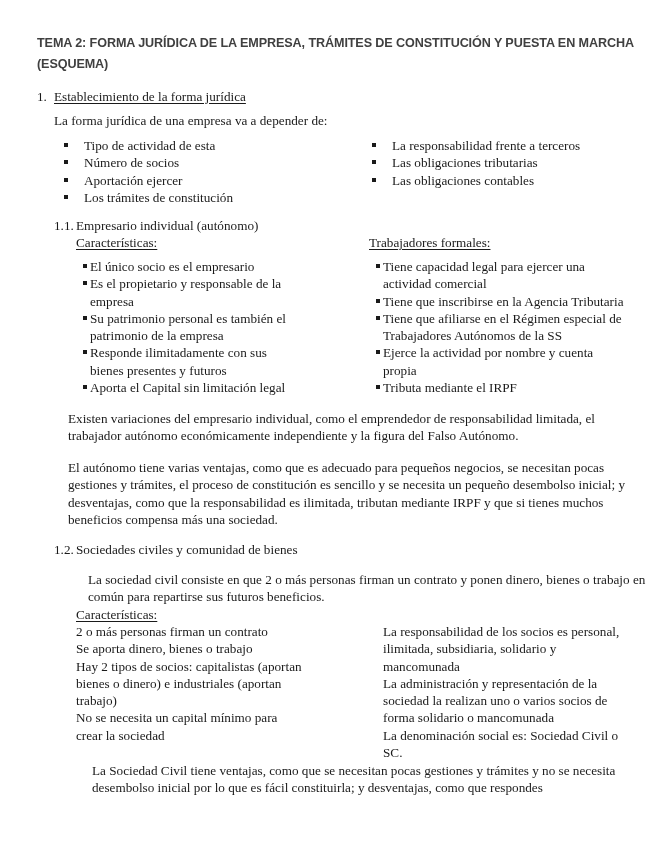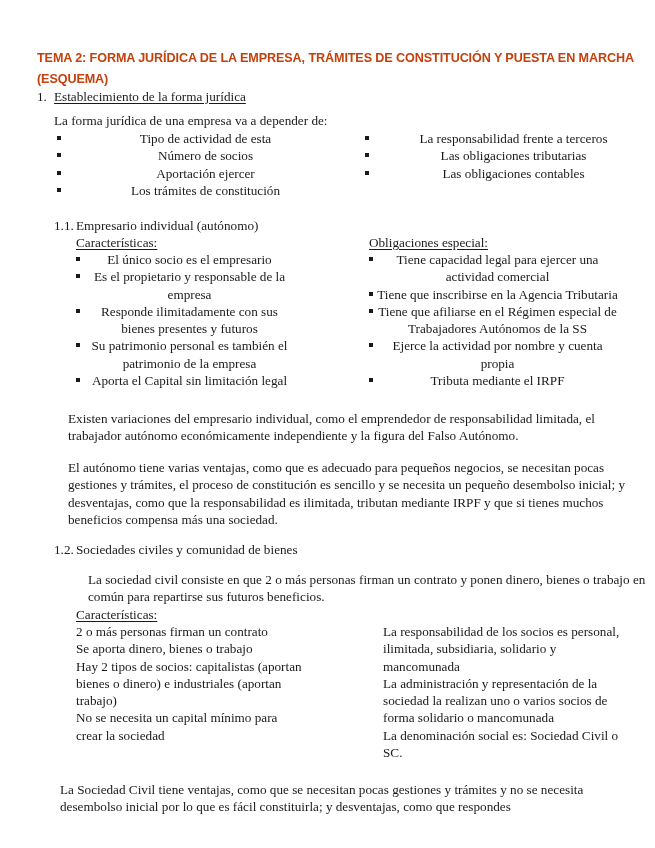--- a/index.html
+++ b/index.html
@@ -1,25 +1,25 @@
 <!DOCTYPE html>
 <html><head>
 <meta charset="utf-8">
 <style>
   html, body { margin: 0; padding: 0; background: #ffffff; }
   body { width: 655px; height: 848px; position: relative; overflow: hidden; color: #1a1a1a; }
   .serif { font-family: "Liberation Serif", "DejaVu Serif", serif; font-size: 13.2px; line-height: 17.3px; }
   .title {
-    position: absolute; left: 37px; top: 48px; width: 600px;
+    position: absolute; left: 37px; top: 33px; width: 600px;
     font-family: "Liberation Sans", "DejaVu Sans", sans-serif;
-    font-weight: bold; font-size: 12.6px; line-height: 20.5px; color: #c2410c; letter-spacing: -0.1px;
+    font-weight: bold; font-size: 12.6px; line-height: 20.5px; color: #404040; letter-spacing: -0.1px;
   }
   .abs { position: absolute; }
   .u { text-decoration: underline; text-underline-offset: 2px; }
-  ul.sq { list-style: none; margin: 0; padding: 0; text-align: center; }
+  ul.sq { list-style: none; margin: 7px; padding: 0; }
   ul.sq li { position: relative; }
   .b1 li { padding-left: 23px; }
   .b1 li::before { content: ""; position: absolute; left: 3px; top: 6px; width: 4px; height: 4px; background: #1a1a1a; }
   .b2 li { padding-left: 7px; }
   .b2 li::before { content: ""; position: absolute; left: 0; top: 6px; width: 4px; height: 4px; background: #1a1a1a; }
   .para { margin: 0; }
   .plain div { margin: 0; }
 </style>
 </head>
 <body>
@@ -44,26 +44,26 @@
     <li>Las obligaciones contables</li>
   </ul>
 
   <div class="abs serif" style="left:54px; top:217px;">1.1.</div>
   <div class="abs serif" style="left:76px; top:217px;">Empresario individual (autónomo)</div>
 
   <div class="abs serif u" style="left:76px; top:234px;">Características:</div>
   <ul class="abs serif sq b2" style="left:76px; top:251px; width:220px;">
     <li>El único socio es el empresario</li>
     <li>Es el propietario y responsable de la empresa</li>
+    <li>Su patrimonio personal es también el patrimonio de la empresa</li>
     <li>Responde ilimitadamente con sus bienes presentes y futuros</li>
-    <li>Su patrimonio personal es también el patrimonio de la empresa</li>
     <li>Aporta el Capital sin limitación legal</li>
   </ul>
 
-  <div class="abs serif u" style="left:369px; top:234px;">Obligaciones especial:</div>
+  <div class="abs serif u" style="left:369px; top:234px;">Trabajadores formales:</div>
   <ul class="abs serif sq b2" style="left:369px; top:251px; width:250px;">
     <li>Tiene capacidad legal para ejercer una actividad comercial</li>
     <li>Tiene que inscribirse en la Agencia Tributaria</li>
     <li>Tiene que afiliarse en el Régimen especial de Trabajadores Autónomos de la SS</li>
     <li>Ejerce la actividad por nombre y cuenta propia</li>
     <li>Tributa mediante el IRPF</li>
   </ul>
 
   <p class="abs serif para" style="left:68px; top:410px; width:560px;">Existen variaciones del empresario individual, como el emprendedor de responsabilidad limitada, el trabajador autónomo económicamente independiente y la figura del Falso Autónomo.</p>
   <p class="abs serif para" style="left:68px; top:459px; width:560px;">El autónomo tiene varias ventajas, como que es adecuado para pequeños negocios, se necesitan pocas gestiones y trámites, el proceso de constitución es sencillo y se necesita un pequeño desembolso inicial; y desventajas, como que la responsabilidad es ilimitada, tributan mediante IRPF y que si tienes muchos beneficios compensa más una sociedad.</p>
@@ -80,14 +80,14 @@
     <div>Hay 2 tipos de socios: capitalistas (aportan bienes o dinero) e industriales (aportan trabajo)</div>
     <div>No se necesita un capital mínimo para crear la sociedad</div>
   </div>
 
   <div class="abs serif plain" style="left:383px; top:623px; width:240px;">
     <div>La responsabilidad de los socios es personal, ilimitada, subsidiaria, solidario y mancomunada</div>
     <div>La administración y representación de la sociedad la realizan uno o varios socios de forma solidario o mancomunada</div>
     <div>La denominación social es: Sociedad Civil o SC.</div>
   </div>
 
-  <p class="abs serif para" style="left:60px; top:762px; width:560px;margin-top:19px;">La Sociedad Civil tiene ventajas, como que se necesitan pocas gestiones y trámites y no se necesita desembolso inicial por lo que es fácil constituirla; y desventajas, como que respondes</p>
+  <p class="abs serif para" style="left:92px; top:762px; width:560px;">La Sociedad Civil tiene ventajas, como que se necesitan pocas gestiones y trámites y no se necesita desembolso inicial por lo que es fácil constituirla; y desventajas, como que respondes</p>
 </div>
 
 </body></html>

